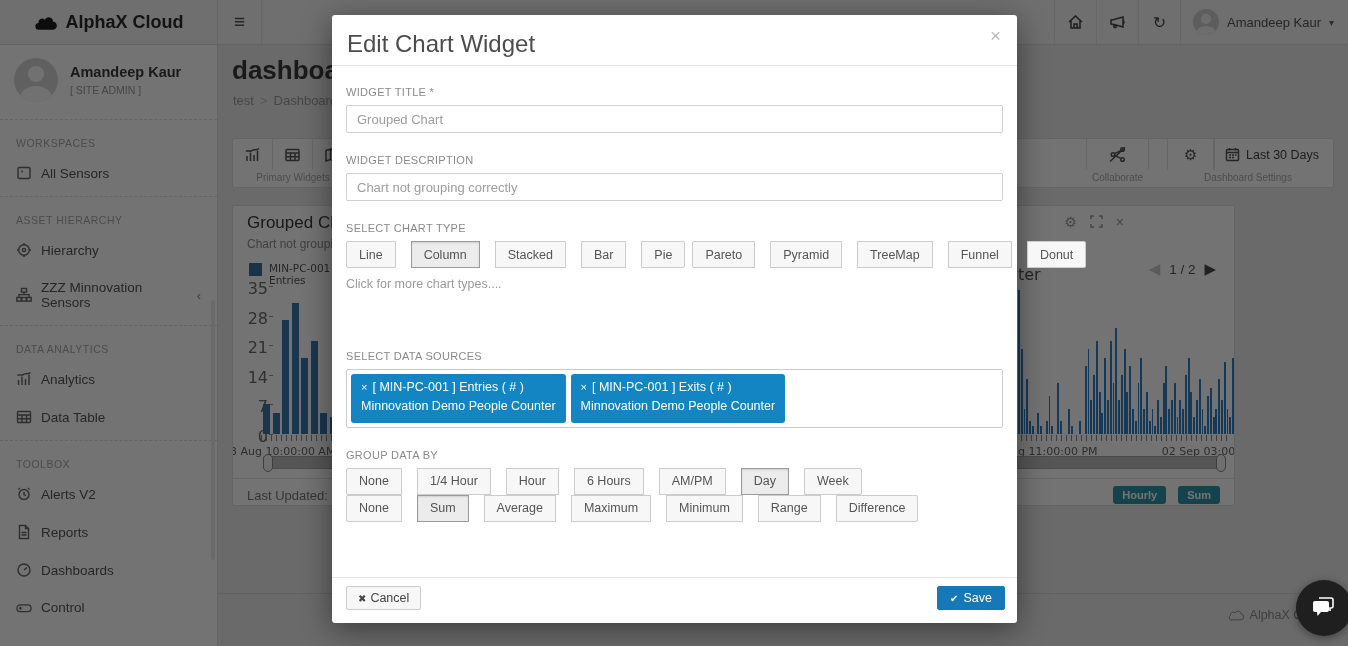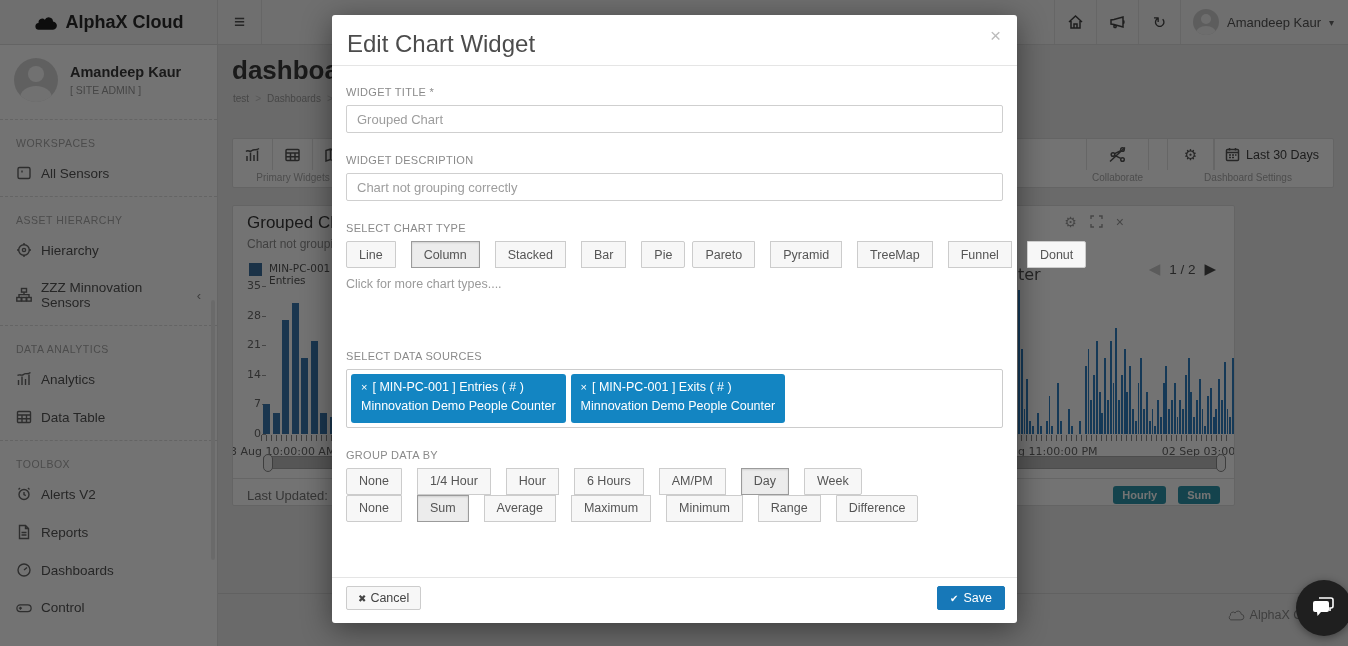--- a/index.html
+++ b/index.html
@@ -32,21 +32,21 @@
   .side-div { border-top:1px dashed #ddd; margin:4px 0; }
   .sec-label { padding:13px 16px 5px; font-size:10.5px; color:#a8a8a8; letter-spacing:.5px; }
   .nav-item { display:flex; align-items:center; gap:9px; padding:11px 16px; font-size:13.5px; color:#555; cursor:pointer; }
   .nav-item svg { stroke:#666; fill:none; stroke-width:1.4; flex:0 0 16px; }
   .nav-item .chev { margin-left:auto; color:#888; font-size:13px; }
   .side-scrollhint { position:absolute; top:255px; right:2px; width:4px; height:260px; background:#ececec; border-radius:2px; }
 
   
   .main { position:absolute; top:45px; left:218px; right:0; bottom:0; }
   .page-title { position:absolute; top:10px; left:14px; font-size:26px; color:#3a3a3a; white-space:nowrap; }
-  .breadcrumb { position:absolute; top:48px; left:15px; font-size:10px; color:#9c9c9c; display:flex; gap:6px; }
+  .breadcrumb { position:absolute; top:48px; left:15px; font-size:13px; color:#9c9c9c; display:flex; gap:6px; }
   .crumb-sep { color:#c0c0c0; }
 
   .toolbar-card { position:absolute; top:93px; left:14px; right:14px; height:50px; background:#fff; border:1px solid #ddd; border-radius:2px; display:flex; align-items:flex-start; }
   .tgroup { display:flex; flex-direction:column; }
   .tcells { display:flex; }
   .tcell { width:40px; height:31px; display:flex; align-items:center; justify-content:center; border-right:1px solid #e3e3e3; cursor:pointer; }
   .tcell svg { stroke:#555; fill:none; stroke-width:1.5; }
   .tcaption { font-size:10px; color:#ababab; text-align:center; padding-top:2px; }
   .tgroup-right { margin-left:18px; }
   .tcell-wide { width:auto; padding:0 10px; gap:6px; font-size:12.5px; color:#444; border-right:none; }
@@ -58,21 +58,21 @@
   .w-actions { position:absolute; top:9px; right:110px; display:flex; gap:13px; color:#9a9a9a; }
   .w-actions .wa { cursor:pointer; font-size:14px; line-height:14px; }
   .w-actions svg { stroke:#9a9a9a; fill:none; stroke-width:1.4; }
   .legend { position:absolute; top:56px; left:16px; display:flex; gap:7px; font-family:"DejaVu Sans", sans-serif; font-size:10.5px; color:#555; }
   .legend-swatch { width:13px; height:13px; background:#3d6f9e; margin-top:1px; }
   .legend2-frag { position:absolute; top:59px; left:785px; font-family:"DejaVu Sans", sans-serif; font-size:16px; color:#555; }
   .pager { position:absolute; top:54px; right:18px; display:flex; align-items:center; gap:9px; font-size:13.5px; color:#555; }
   .pager .prev { color:#c9c9c9; cursor:pointer; font-size:15px; }
   .pager .next { color:#4a4a4a; cursor:pointer; font-size:15px; }
   .yticks { position:absolute; left:0; top:0; }
-  .ytick { position:absolute; left:4px; width:24px; text-align:right; font-family:"DejaVu Sans", sans-serif; font-size:11px; color:#6a6a6a; }
+  .ytick { position:absolute; left:11px; width:24px; text-align:right; font-family:"DejaVu Sans", sans-serif; font-size:16px; color:#6a6a6a; }
   .ytick::after { content:""; position:absolute; right:-5px; top:7px; width:4px; height:1px; background:#999; }
   .bars-left { position:absolute; left:30px; top:80px; width:250px; height:148px; display:flex; align-items:flex-end; gap:2.5px; }
   .bars-left .bar { width:7px; background:#3a78b0; }
   .bars-right { position:absolute; left:785px; top:80px; width:220px; height:148px; display:flex; align-items:flex-end; }
   .bars-right .bar { width:1.9px; margin-right:0.9px; background:#2f7fc1; }
   .tickcomb { position:absolute; left:28px; right:6px; top:229px; height:6px;
     background:repeating-linear-gradient(90deg, #8a8a8a 0 1px, transparent 1px 5px); }
   .xlabel { position:absolute; top:239px; font-family:"DejaVu Sans", sans-serif; font-size:11px; color:#666; white-space:nowrap; }
   .xlabel-left { left:-3px; }
   .xlabel-mid { left:785px; }

